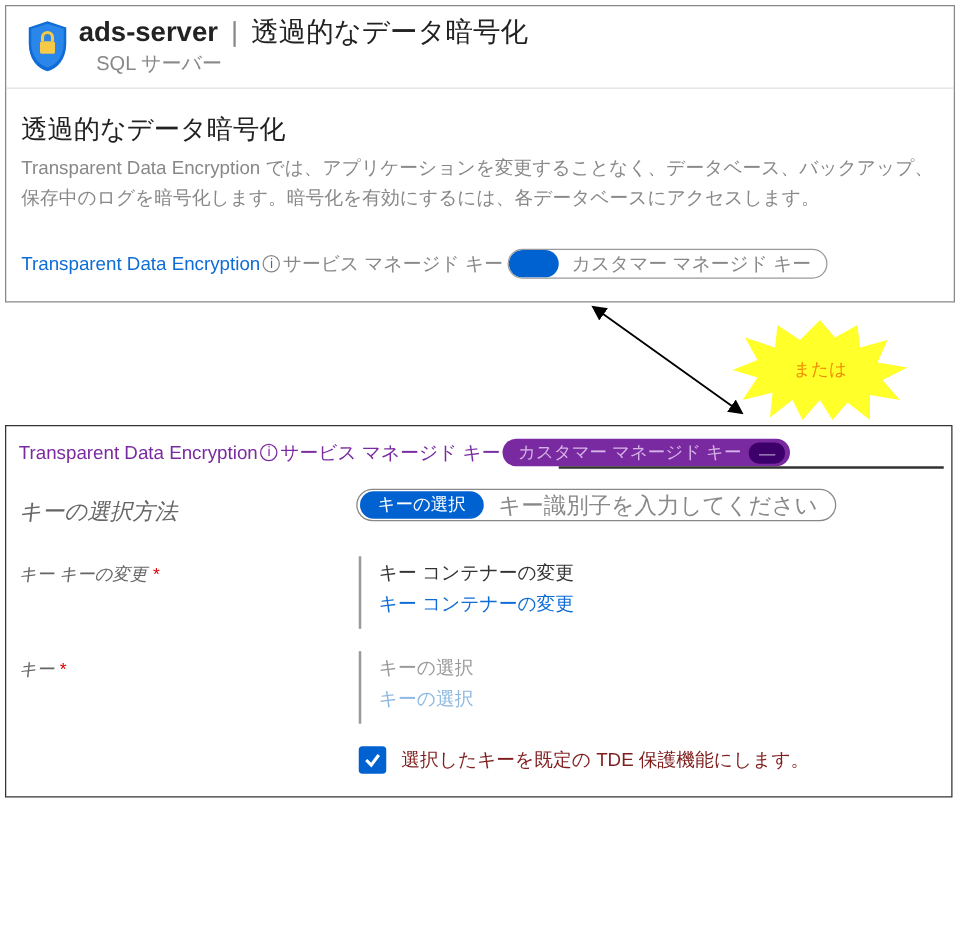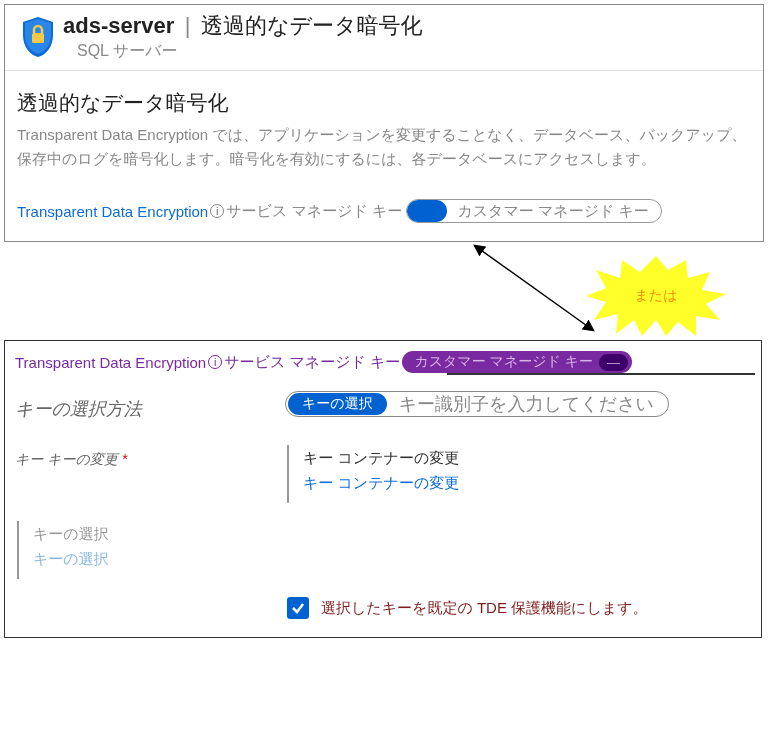--- a/index.html
+++ b/index.html
@@ -279,20 +279,23 @@
     <div class="field-label small">
       <span>キー キーの変更</span><span class="req"> *</span>
     </div>
     <div class="vbar-block">
       <div class="vb-top">キー コンテナーの変更</div>
       <div class="vb-link">キー コンテナーの変更</div>
     </div>
   </div>
 
   <div class="field-row" style="padding-top:18px">
+    <div class="field-label small">
+      <span>キー</span><span class="req"> *</span>
+    </div>
     <div class="vbar-block">
       <div class="vb-top" style="color:#999">キーの選択</div>
       <div class="vb-link" style="color:#8cb8e0">キーの選択</div>
     </div>
   </div>
 
   <div class="checkbox-row">
     <div class="checkbox">
       <svg width="14" height="14" viewBox="0 0 14 14">
           <path d="M2 7 L6 11 L12 3"></path>

